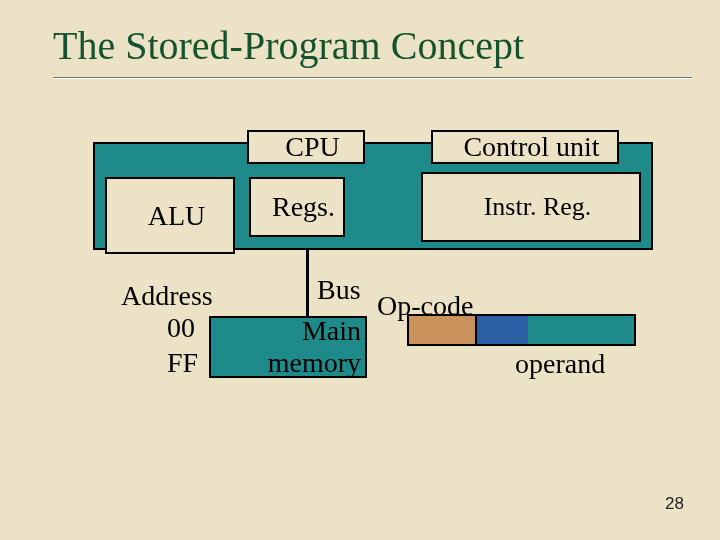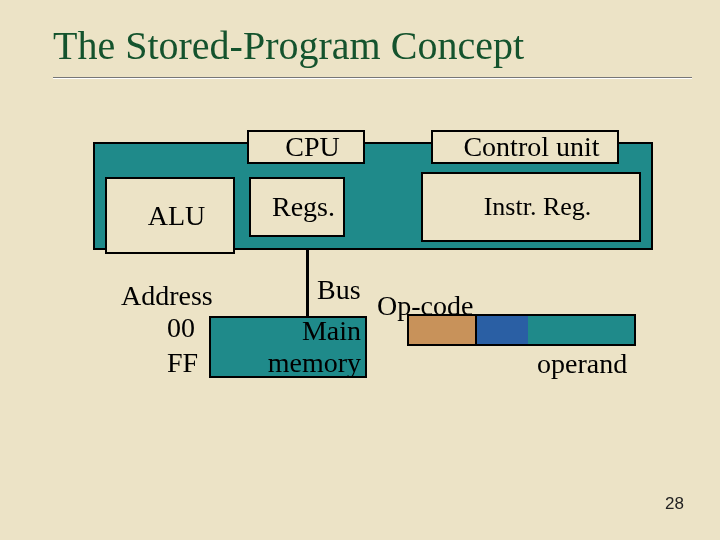--- a/index.html
+++ b/index.html
@@ -119,16 +119,16 @@
 
   <div class="abs label" style="left:324px; top:252px;margin-top:16px;">Op-code</div>
 
   <div class="abs instr-row" style="left:354px; top:292px;">
     <div class="cell c-op"></div>
     <div class="cell c-b" style="margin-left:-2px;"></div>
     <div class="cell c-t" style="margin-left:-2px;"></div>
     <div class="cell c-t" style="margin-left:-2px;"></div>
   </div>
 
-  <div class="abs label" style="left:484px; top:326px;">operand</div>
+  <div class="abs label" style="left:462px; top:326px;">operand</div>
 
   <div class="pagenum">28</div>
 </div>
 
 </body></html>

